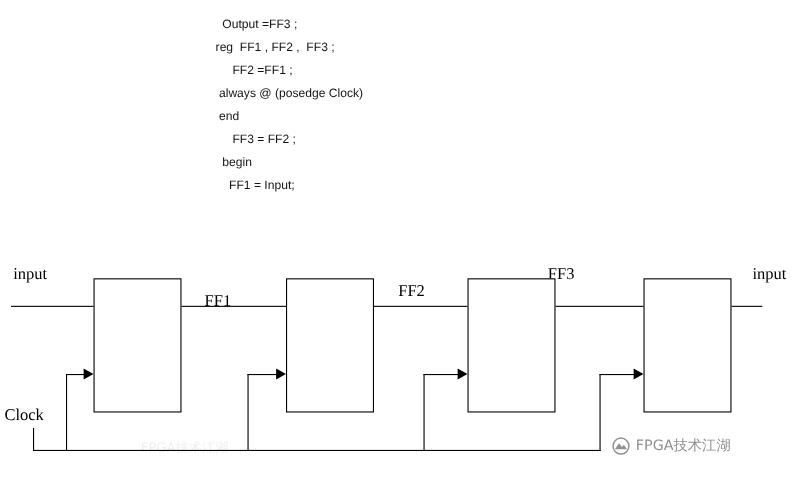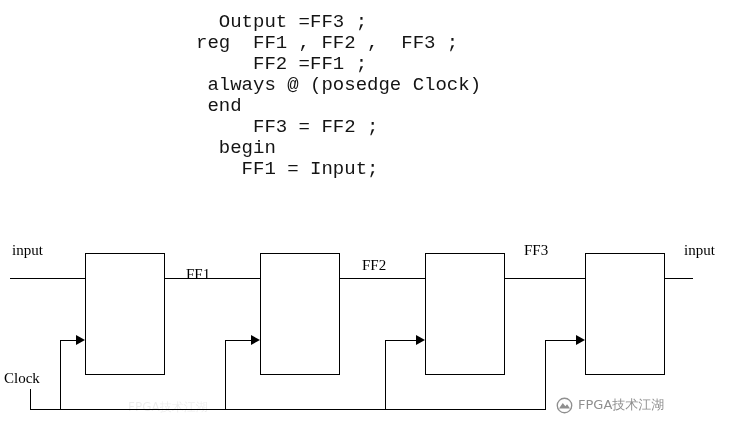--- a/index.html
+++ b/index.html
@@ -11,22 +11,22 @@
     background: #ffffff;
     overflow: hidden;
     font-family: "Liberation Serif", serif;
     color: #000;
   }
   
   .code {
     position: absolute;
     left: 196px;
     top: 12px;
-    font-family: Liberation Mono, monospace;
-    font-size: 19px;
+    font-family: Liberation Sans, sans-serif;
+    font-size: 11px;
     line-height: 21px;
     color: #141414;
   }
   .code-line { white-space: pre; }
   
   .hline { position: absolute; height: 1px; background: #000; }
   .vline { position: absolute; width: 1px; background: #000; }
   .ffbox {
     position: absolute;
     width: 80px;
@@ -84,21 +84,21 @@
     <div class="code-line"> always @ (posedge Clock)</div>
     <div class="code-line"> end</div>
     <div class="code-line">     FF3 = FF2 ;</div>
     <div class="code-line">  begin</div>
     <div class="code-line">    FF1 = Input;</div>
   </div>
 
   <div class="lbl" style="left:12px;  top:241px;">input</div>
   <div class="lbl" style="left:186px; top:241px;margin-top:24px;">FF1</div>
   <div class="lbl" style="left:362px; top:256px;">FF2</div>
-  <div class="lbl" style="left:524px; top:241px;text-align:right;">FF3</div>
+  <div class="lbl" style="left:498px; top:241px;text-align:right;">FF3</div>
   <div class="lbl" style="left:684px; top:241px;">input</div>
   <div class="lbl" style="left:4px;   top:369px;">Clock</div>
 
   <div class="ffbox" style="left:85px;"></div>
   <div class="ffbox" style="left:260px;"></div>
   <div class="ffbox" style="left:425px;"></div>
   <div class="ffbox" style="left:585px;"></div>
 
   <div class="hline" style="left:10px;  top:278px; width:75px;"></div>
   <div class="hline" style="left:165px; top:278px; width:95px;"></div>

